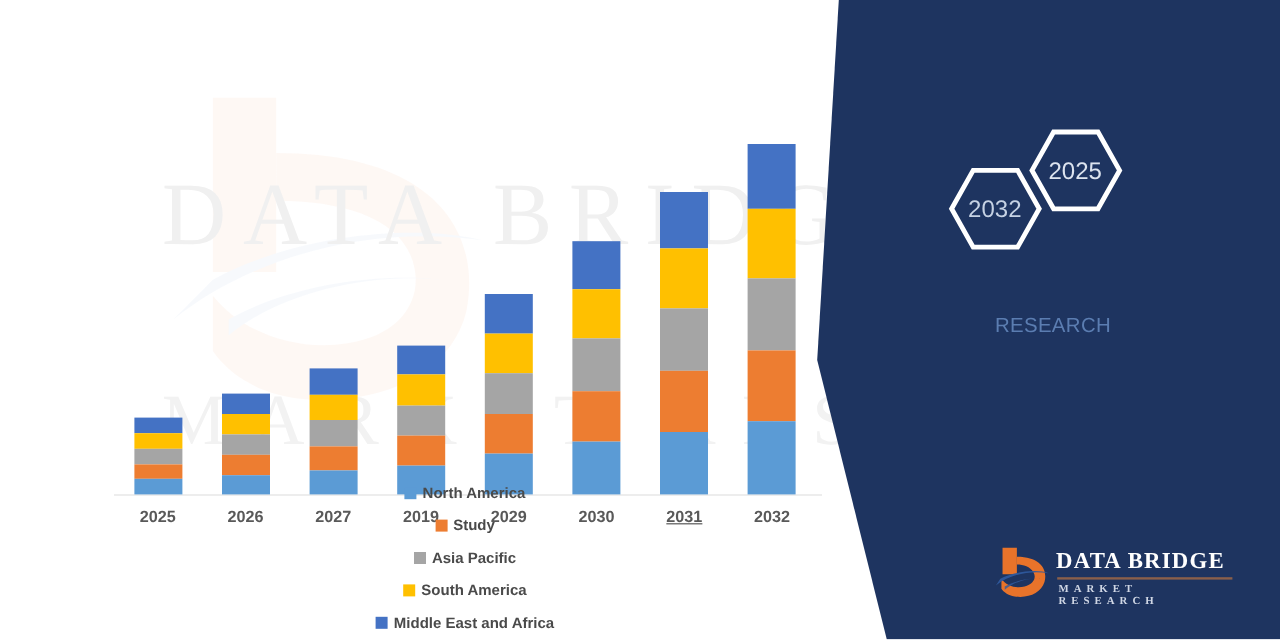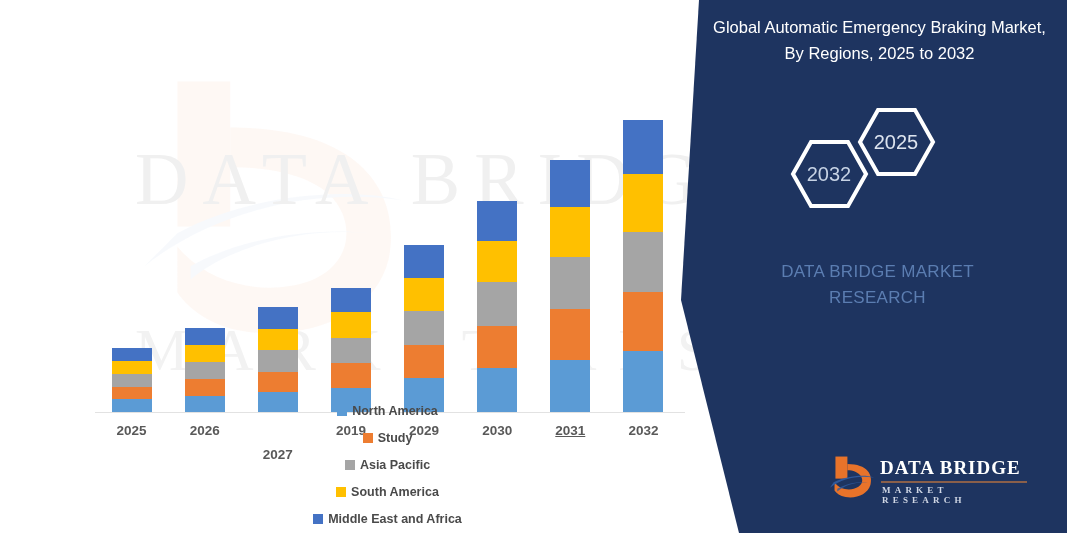--- a/index.html
+++ b/index.html
@@ -166,21 +166,21 @@
           <div class="seg" style="background: rgb(237, 125, 49); height: 20.3636%;"></div>
           <div class="seg" style="background: rgb(165, 165, 165); height: 20.7273%;"></div>
           <div class="seg" style="background: rgb(255, 192, 0); height: 19.6364%;"></div>
           <div class="seg" style="background: rgb(68, 114, 196); height: 18.5455%;"></div>
         </div>
       </div>
 
     <div class="xlabels" id="xlabels">
         <div class="xlab" style="left: 6.5625px;">2025</div>
         <div class="xlab" style="left: 79.6875px;">2026</div>
-        <div class="xlab" style="left: 152.812px; margin-top: 24px;">2027</div>
+        <div class="xlab" style="left: 152.812px;">2027</div>
         <div class="xlab" style="left: 225.938px;">2019</div>
         <div class="xlab" style="left: 299.062px;">2029</div>
         <div class="xlab" style="left: 372.188px;">2030</div>
         <div class="xlab" style="left: 445.312px; text-decoration: underline;">2031</div>
         <div class="xlab" style="left: 518.438px;">2032</div>
       </div>
 
     <div class="legend" id="legend">
         <div class="leg-item">
           <span class="leg-sw" style="background: rgb(91, 155, 213);"></span>
@@ -205,37 +205,35 @@
       </div>
 
   </div>
 
   <div class="panel">
     <svg class="panel-svg" viewBox="0 0 400 533" preserveAspectRatio="none">
       <path d="M32 0 L400 0 L400 533 L72 533 L14 300 Z" fill="#1e3460"></path>
     </svg>
 
     <div class="panel-inner">
-      <div class="panel-title">Global Automatic Emergency Braking Market, By Regions, 2025 to 2032</div>
 
       <div class="hexwrap">
         <svg viewBox="0 0 180 120" width="180" height="120">
           <g>
             <polygon points="103,12 140,12 158,44 140,76 103,76 85,44" fill="none" stroke="#ffffff" stroke-width="4"></polygon>
           </g>
           <g>
             <polygon points="36,44 73,44 91,76 73,108 36,108 18,76" fill="none" stroke="#ffffff" stroke-width="4"></polygon>
           </g>
           <text id="hexR" x="121" y="51" text-anchor="middle" font-family="Liberation Sans, sans-serif" font-size="20" fill="#dde4ef">2025</text>
           <text id="hexL" x="54" y="83" text-anchor="middle" font-family="Liberation Sans, sans-serif" font-size="20" fill="#c6d2e4">2032</text>
         </svg>
       </div>
 
       <div class="brand-txt">
-        <div>DATA BRIDGE MARKET</div>
         <div>RESEARCH</div>
       </div>
 
       <div class="logo-box">
         <svg width="46" height="52" viewBox="0 0 100 110" style="position:absolute;left:-8px;top:2px">
           <path d="M14 4 L40 4 L40 52 L14 52 Z" fill="#e8732a"></path>
           <path d="M40 20 C84 20 96 44 90 66 C84 86 60 96 36 92 C24 90 16 84 12 78 L12 60 C22 74 40 78 54 74 C70 70 76 58 70 48 C64 38 52 34 40 34 Z" fill="#e8732a"></path>
           <path d="M2 72 C28 52 64 44 98 50 C78 42 38 46 10 60 Z" fill="#2f5a9e" opacity=".95"></path>
           <path d="M18 80 C34 66 60 58 84 60 C62 58 36 64 18 74 Z" fill="#2f5a9e" opacity=".8"></path>
         </svg>

